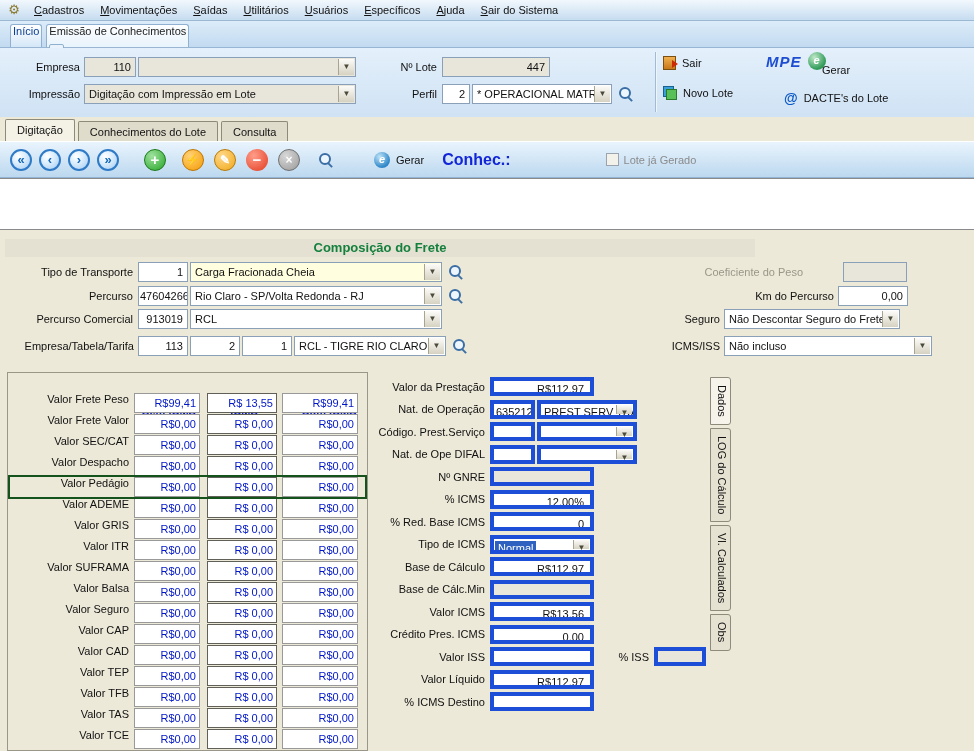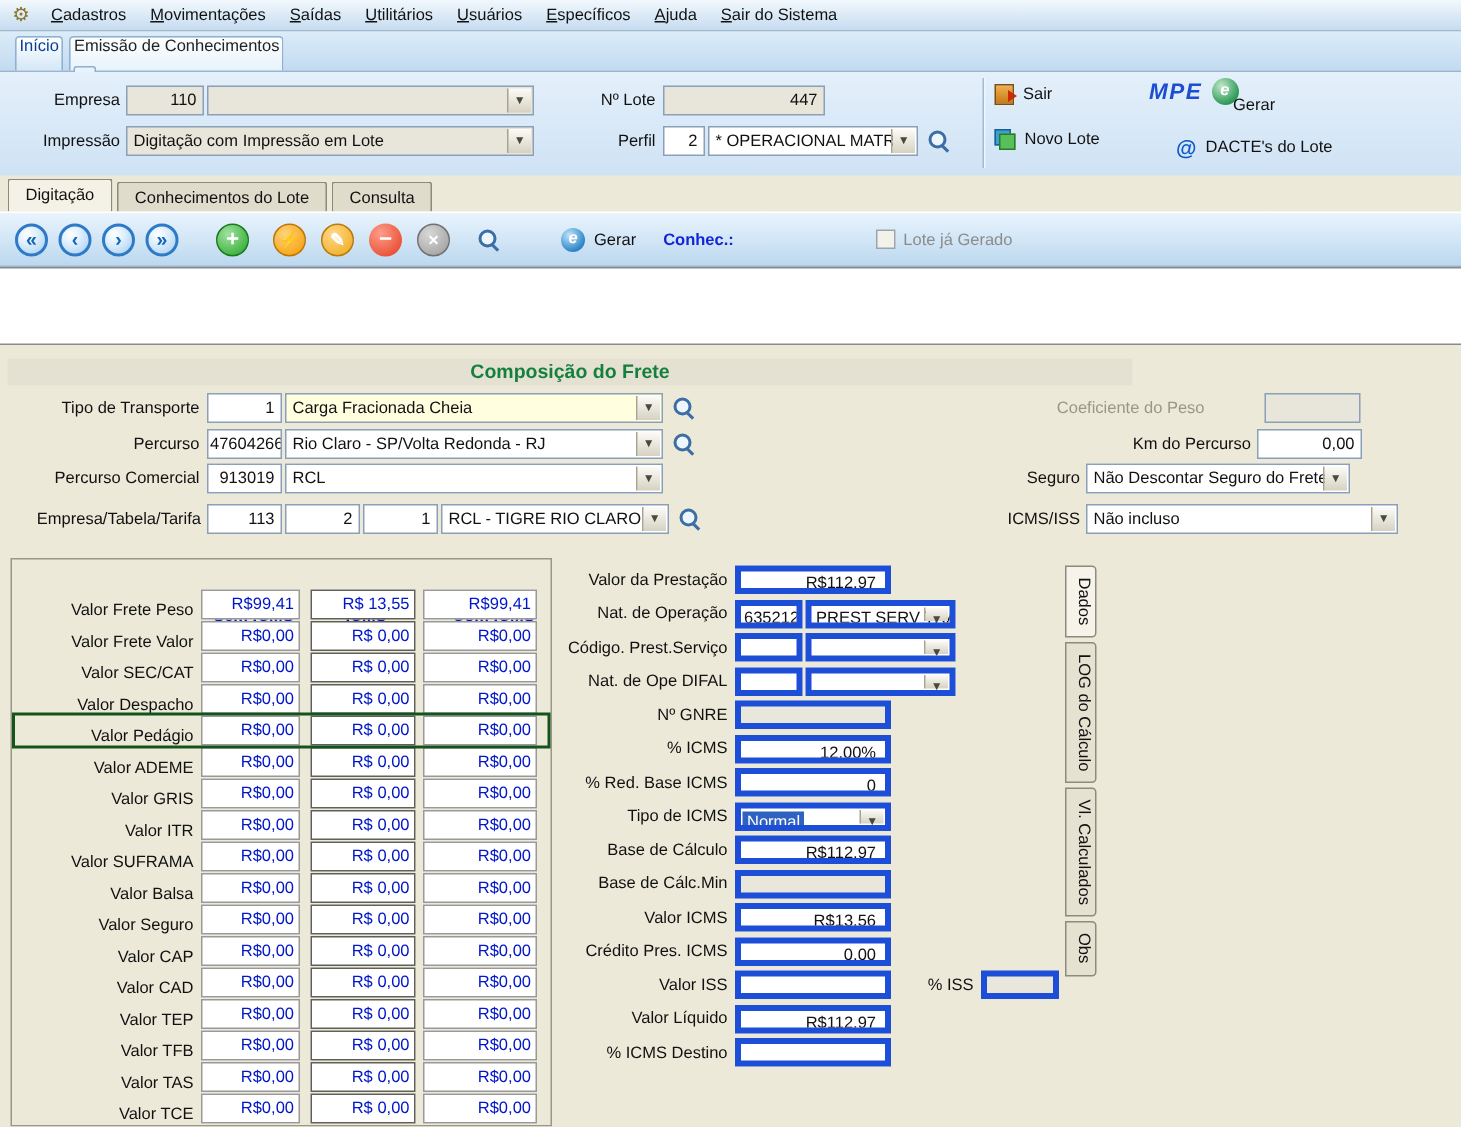--- a/index.html
+++ b/index.html
@@ -80,42 +80,42 @@
   .circ.edit { background:radial-gradient(circle at 35% 30%, #ffd88a, #f0a818); border:1px solid #b87a08; margin-left:10px; }
   .circ.del { background:radial-gradient(circle at 35% 30%, #ff9d8a, #e23b1e); border:1px solid #a8281­4; margin-left:10px; font-size:15px; }
   .circ.cancel { background:radial-gradient(circle at 35% 30%, #d8d8d8, #9a9a9a); border:1px solid #707070; margin-left:10px; }
   .mag { position:relative; width:16px; height:16px; display:inline-block; flex:0 0 auto; }
   .mag::before { content:""; position:absolute; left:1px; top:1px; width:8px; height:8px;
     border:2px solid #3a6ea5; border-radius:50%; background:#eef6fd; }
   .mag::after { content:""; position:absolute; right:1px; bottom:2px; width:6px; height:2px;
     background:#3a6ea5; transform:rotate(45deg); }
   .mag.abs { position:absolute; }
   #tb-gerar { display:flex; align-items:center; gap:6px; margin-left:40px; }
-  #conhec-label { color:#1226d8; font-weight:bold; font-size:11px; margin-left:18px; }
+  #conhec-label { color:#1226d8; font-weight:bold; font-size:16px; margin-left:18px; }
   .chk { display:flex; align-items:center; gap:5px; color:#8b8b8b; margin-left:95px; }
   .chkbox { width:13px; height:13px; border:1px solid #9aa4ae; background:#f2f1ea; }
   #tb-mag { margin-left:18px; }
 
   
   #editorarea { position:absolute; top:178px; left:0; right:0; height:52px; background:#fff;
     border-top:1px solid #8a8a8a; border-bottom:1px solid #8a8a8a; }
 
   
   #fretetitle { position:absolute; top:239px; left:5px; width:750px; height:18px;
     background:#e4e1d2; text-align:center; color:#15803d; font-weight:bold; font-size:13px; line-height:17px; }
   .flabel2 { position:absolute; text-align:right; white-space:nowrap; }
   .flabel2.dim { color:#9a9789; }
 
   
   #valuespanel { position:absolute; left:7px; top:372px; width:361px; height:379px;
     border:1px solid #9a9688; }
   .vh { position:absolute; top:4px; text-align:center; color:#0016c8; font-weight:bold;
     text-decoration:underline;margin-top:28px; }
   .vrows { position:absolute; left:2px; top:20px; right:2px; }
-  .vrow { display:flex; height:20px; margin-bottom:1px; align-items:flex-end; position:relative; }
+  .vrow { display:flex; height:20px; margin-bottom:1px; align-items:flex-start; position:relative; }
   .rlabel { width:124px; text-align:right; padding-right:5px; white-space:nowrap; }
   .vcell { height:20px; line-height:18px; background:#fff; border:1px solid #999;
     color:#0016c8; text-align:right; padding-right:3px; }
   .c1 { width:66px; }
   .c2 { width:70px; margin-left:7px; border:1px solid #606058; box-shadow:inset 1px 1px 0 #fff; }
   .c3 { width:76px; margin-left:5px; }
   .vrow.hl { outline:2px solid #14531c; z-index:3; }
 
   
   #calcfields { position:absolute; left:372px; top:377px; width:336px; }

